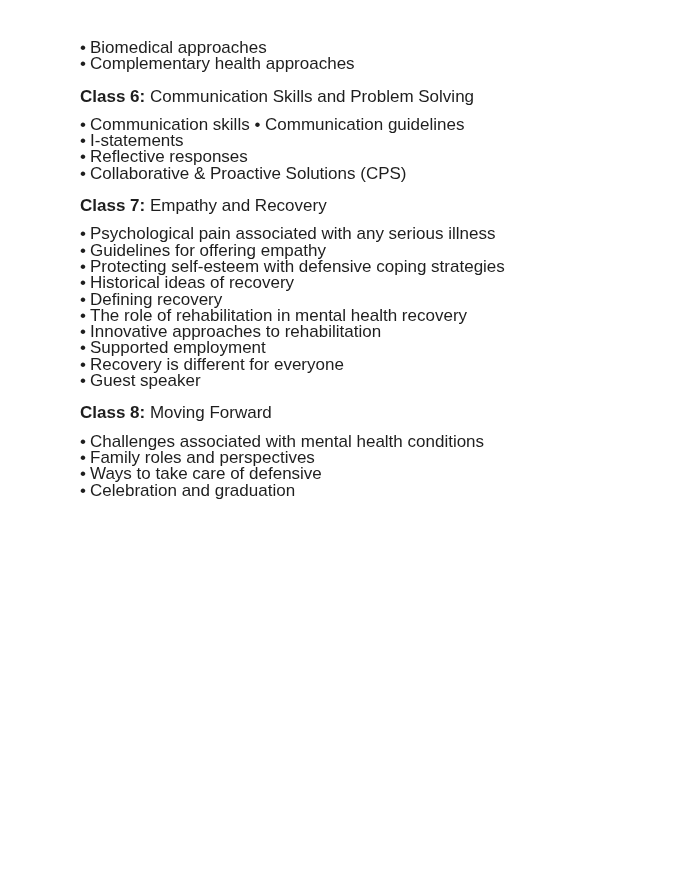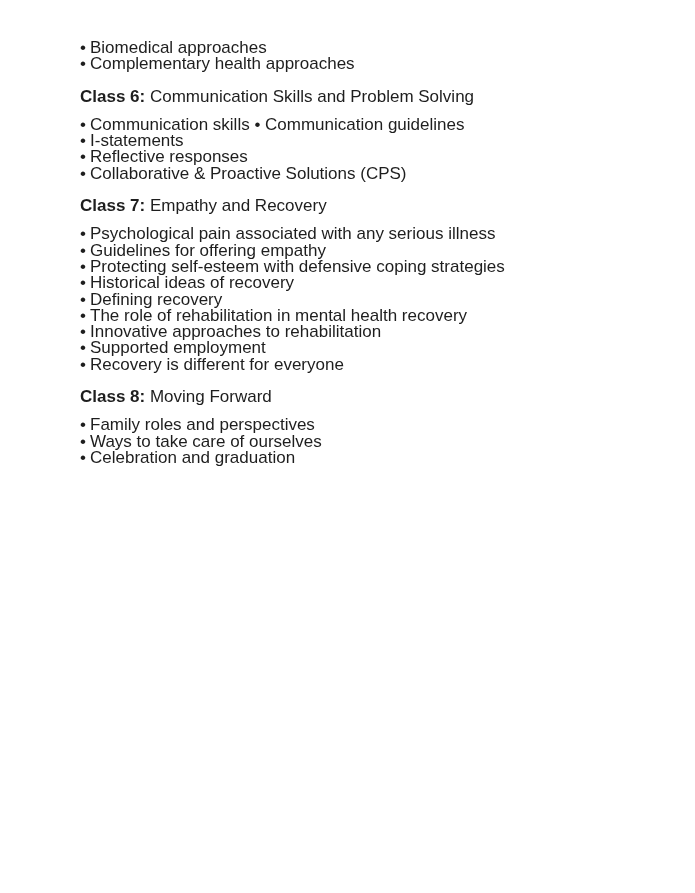--- a/index.html
+++ b/index.html
@@ -65,25 +65,27 @@
     <div class="list">
       <div class="line"><span class="marker">•</span><span>Psychological pain associated with any serious illness</span></div>
       <div class="line"><span class="marker">•</span><span>Guidelines for offering empathy</span></div>
       <div class="line"><span class="marker">•</span><span>Protecting self-esteem with defensive coping strategies</span></div>
       <div class="line"><span class="marker">•</span><span>Historical ideas of recovery</span></div>
       <div class="line"><span class="marker">•</span><span>Defining recovery</span></div>
       <div class="line"><span class="marker">•</span><span>The role of rehabilitation in mental health recovery</span></div>
       <div class="line"><span class="marker">•</span><span>Innovative approaches to rehabilitation</span></div>
       <div class="line"><span class="marker">•</span><span>Supported employment</span></div>
       <div class="line"><span class="marker">•</span><span>Recovery is different for everyone</span></div>
+      <div class="line"><span class="marker">•</span><span>Guest speaker</span></div>
     </div>
   </div>
 
   <div>
     <div class="heading"><span class="label">Class 8:</span><span class="title">Moving Forward</span></div>
     <div class="list">
+      <div class="line"><span class="marker">•</span><span>Challenges associated with mental health conditions</span></div>
       <div class="line"><span class="marker">•</span><span>Family roles and perspectives</span></div>
-      <div class="line"><span class="marker">•</span><span>Ways to take care of ourselves</span></div>
+      <div class="line"><span class="marker">•</span><span>Ways to take care of defensive</span></div>
       <div class="line"><span class="marker">•</span><span>Celebration and graduation</span></div>
     </div>
   </div>
 
 </div>
 
 </body></html>

